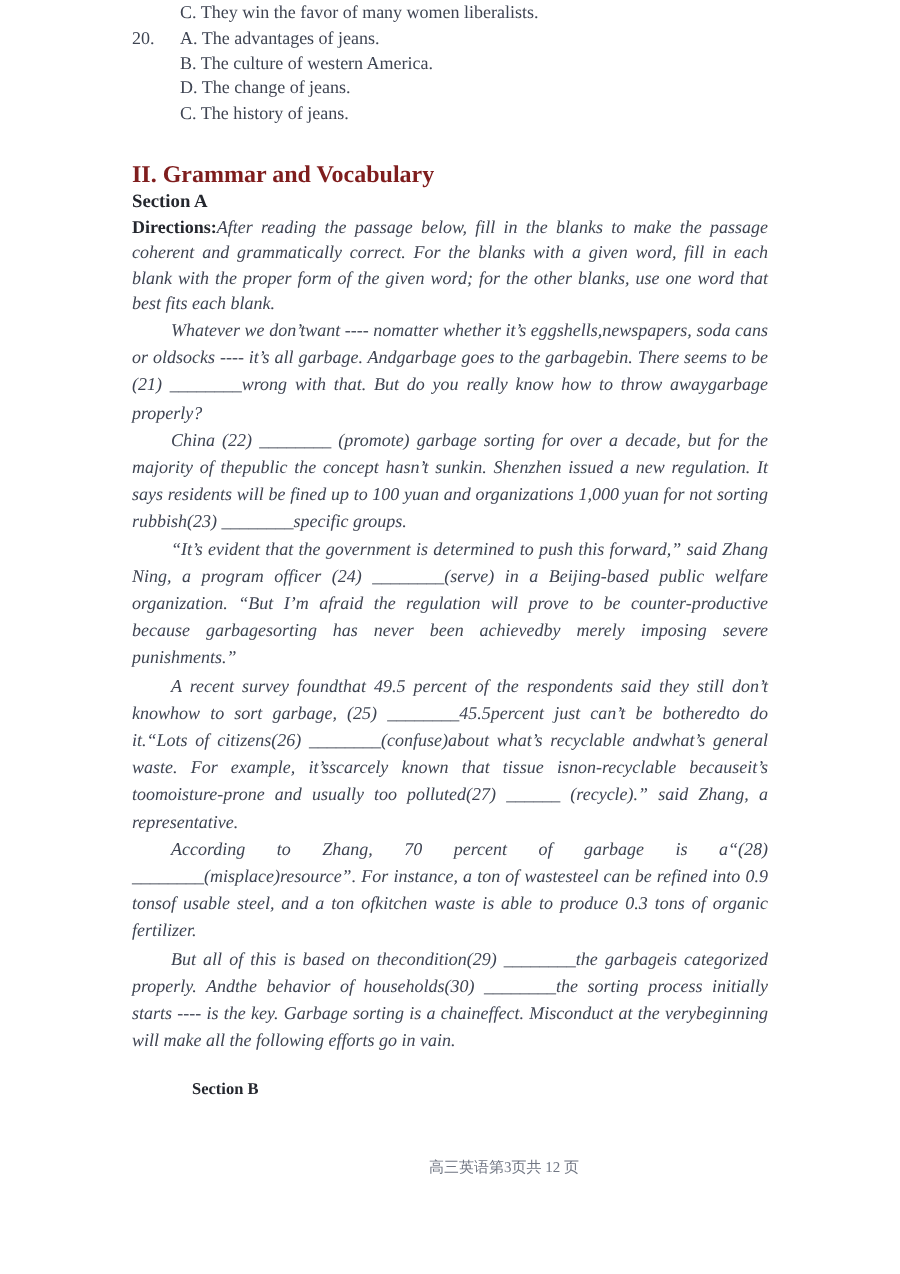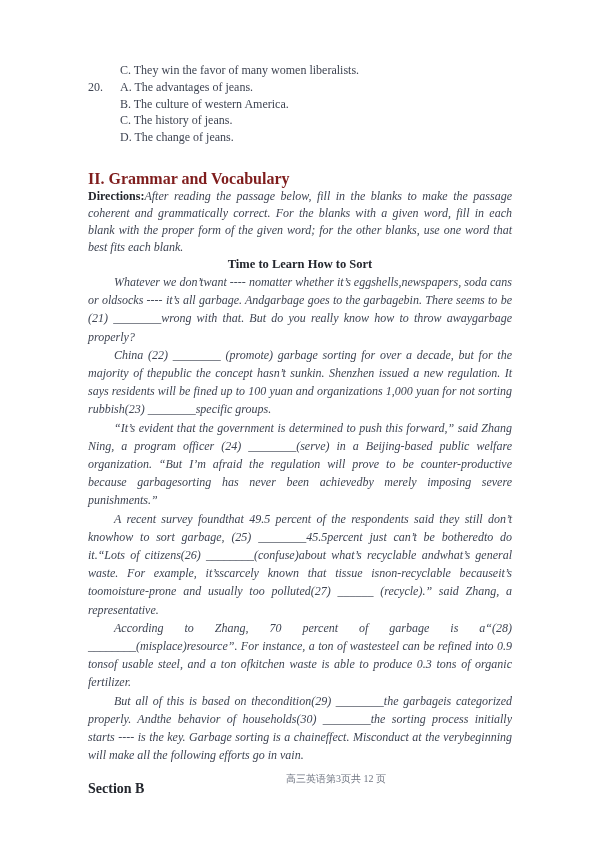--- a/index.html
+++ b/index.html
@@ -19,21 +19,20 @@
   .content {
     position: absolute;
     left: 88px;
     top: 0;
     width: 424px;
     color: #3e4452;
     font-size: 12px;
   }
   
   .options {
-    padding-top: 62px;
     line-height: 16.8px;
   }
   .opt-row { display: flex; }
   .opt-num { width: 32px; flex: none; }
   .opt-text { flex: 1; }
   
   .heading-ii {
     margin-top: 24px;
     font-weight: bold;
     font-size: 16px;
@@ -63,23 +62,24 @@
   .passage p {
     margin: 0;
     text-indent: 26px;
     text-align: justify;
     line-height: 18.2px;
     font-style: italic;
   }
   .section-b {
     margin-top: 16px;
     font-weight: bold;
-    font-size: 14px;
+    font-size: 11px;
     line-height: 17px;
     color: #24272e;
+    margin-left: 40px;
   }
   .footer {
     position: absolute;
     top: 772px;
     left: 0;
     width: 600px;
     text-align: center;
     font-size: 10px;
     line-height: 14px;
     color: #707683;
@@ -101,33 +101,33 @@
       <div class="opt-row">
         <span class="opt-num">20.</span>
         <span class="opt-text">A. The advantages of jeans.</span>
       </div>
       <div class="opt-row">
         <span class="opt-num"></span>
         <span class="opt-text">B. The culture of western America.</span>
       </div>
       <div class="opt-row">
         <span class="opt-num"></span>
-        <span class="opt-text">C. The history of jeans.</span>
+        <span class="opt-text">D. The change of jeans.</span>
       </div>
       <div class="opt-row">
         <span class="opt-num"></span>
-        <span class="opt-text">D. The change of jeans.</span>
+        <span class="opt-text">C. The history of jeans.</span>
       </div>
     </div>
 
     <div class="heading-ii">II. Grammar and Vocabulary</div>
+    <div class="section-label">Section A</div>
 
     <p class="directions"><span class="dir-label">Directions:</span><span class="dir-body">After reading the passage below, fill in the blanks to make the passage coherent and grammatically correct. For the blanks with a given word, fill in each blank with the proper form of the given word; for the other blanks, use one word that best fits each blank.</span></p>
 
-    <div class="passage-title">Time to Learn How to Sort</div>
 
     <div class="passage">
       <p>Whatever we don’twant ---- nomatter whether it’s eggshells,newspapers, soda cans or oldsocks ---- it’s all garbage. Andgarbage goes to the garbagebin. There seems to be (21) ________wrong with that. But do you really know how to throw awaygarbage properly?</p>
       <p>China (22) ________ (promote) garbage sorting for over a decade, but for the majority of thepublic the concept hasn’t sunkin. Shenzhen issued a new regulation. It says residents will be fined up to 100 yuan and organizations 1,000 yuan for not sorting rubbish(23) ________specific groups.</p>
       <p>“It’s evident that the government is determined to push this forward,” said Zhang Ning, a program officer (24) ________(serve) in a Beijing-based public welfare organization. “But I’m afraid the regulation will prove to be counter-productive because garbagesorting has never been achievedby merely imposing severe punishments.”</p>
       <p>A recent survey foundthat 49.5 percent of the respondents said they still don’t knowhow to sort garbage, (25) ________45.5percent just can’t be botheredto do it.“Lots of citizens(26) ________(confuse)about what’s recyclable andwhat’s general waste. For example, it’sscarcely known that tissue isnon-recyclable becauseit’s toomoisture-prone and usually too polluted(27) ______ (recycle).” said Zhang, a representative.</p>
       <p>According to Zhang, 70 percent of garbage is a“(28) ________(misplace)resource”. For instance, a ton of wastesteel can be refined into 0.9 tonsof usable steel, and a ton ofkitchen waste is able to produce 0.3 tons of organic fertilizer.</p>
       <p>But all of this is based on thecondition(29) ________the garbageis categorized properly. Andthe behavior of households(30) ________the sorting process initially starts ---- is the key. Garbage sorting is a chaineffect. Misconduct at the verybeginning will make all the following efforts go in vain.</p>
     </div>
 

